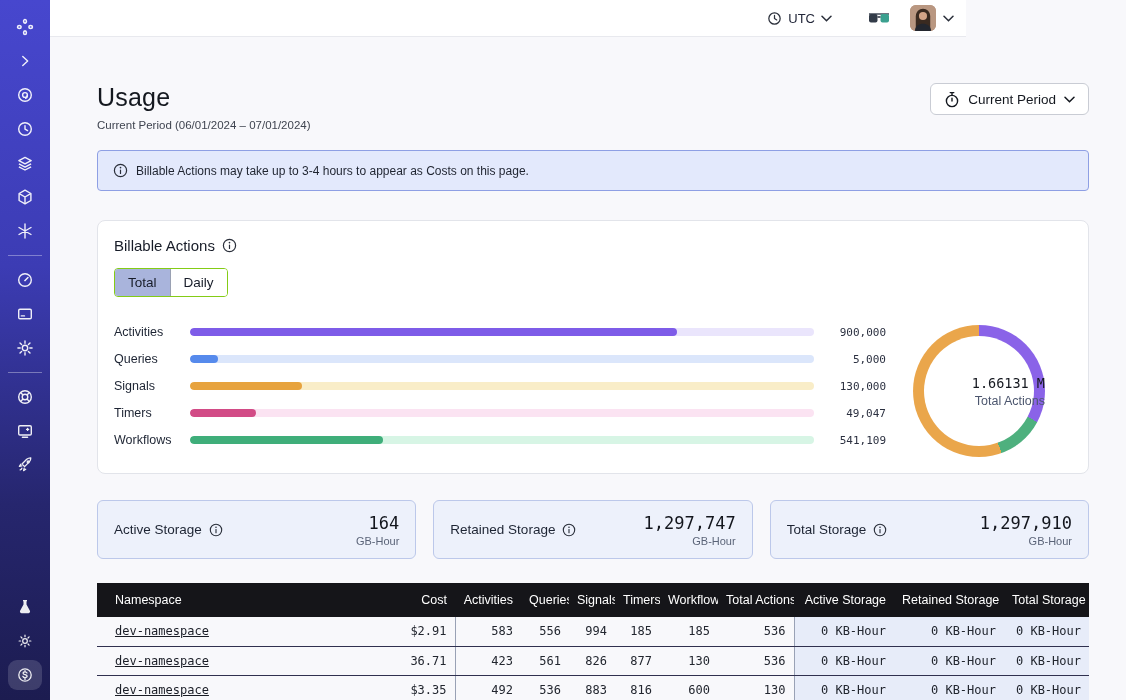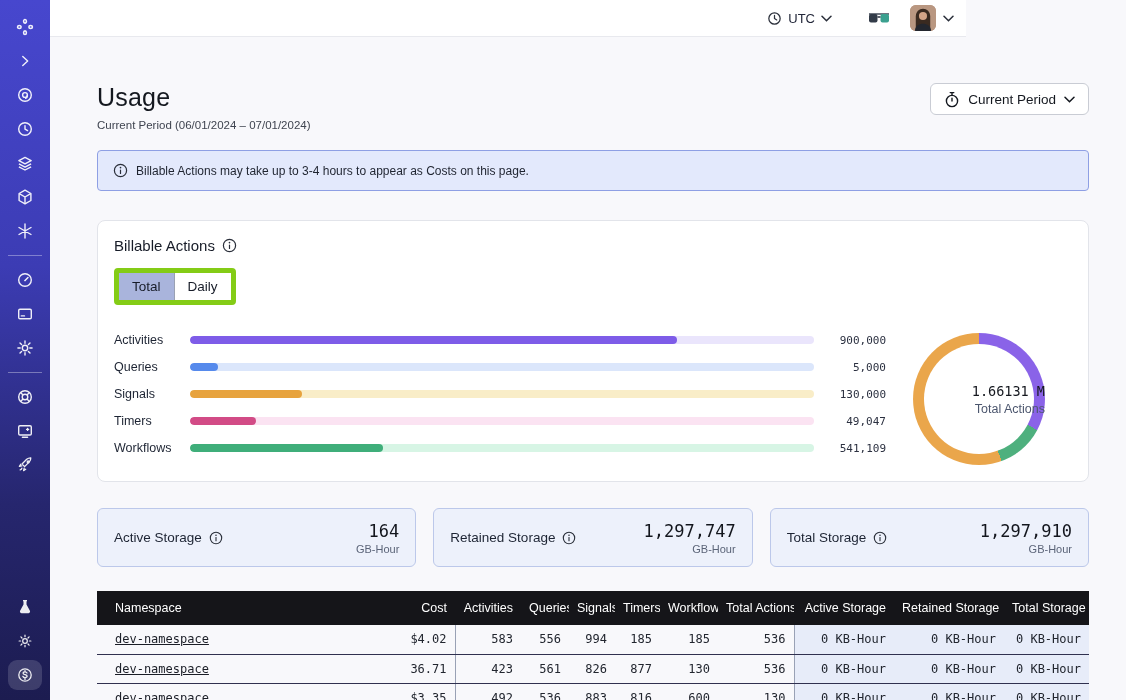--- a/index.html
+++ b/index.html
@@ -32,21 +32,21 @@
   .subtitle { font-size:11.5px; color:#3f4450; margin-top:7px; }
   .period-btn { display:flex; align-items:center; gap:8px; background:#fff; border:1px solid #c9ccd4;
     border-radius:6px; height:32px; padding:0 13px; font-size:13.5px; color:#14181f; cursor:pointer; }
 
   .banner { margin-top:19px; background:#e3e9fc; border:1px solid #8e9fe4; border-radius:4px;
     padding:12px 15px; display:flex; align-items:center; gap:8px; font-size:12px; color:#1f2430; }
 
   
   .card { margin-top:29px; background:#fff; border:1px solid #e2e4ea; border-radius:8px; padding:16px; }
   .card-title { display:flex; align-items:center; gap:7px; font-size:15px; color:#171c28; }
-  .tabs { display:inline-flex; margin-top:14px; border:5px solid #84cc16; border-radius:4px; overflow:hidden; }
+  .tabs { display:inline-flex; margin-top:14px; border:1px solid #84cc16; border-radius:4px; overflow:hidden; }
   .tab { font-size:13.5px; padding:6px 13px; background:#fff; color:#171c28; cursor:pointer; border:none; font-family:inherit; }
   .tab.selected { background:#a9b4dc; }
   .tab + .tab { border-left:1px solid #9aa1b3; }
 
   .card-body { display:flex; align-items:center; }
   .chart { flex:1; margin-top:18px; }
   .chart-row { display:flex; align-items:center; height:27px; }
   .chart-label { width:76px; font-size:12.5px; color:#1d2433; }
   .chart-track { flex:1; height:8px; border-radius:4px; position:relative; overflow:hidden; }
   .chart-fill { position:absolute; left:0; top:0; bottom:0; border-radius:4px; }
@@ -382,21 +382,21 @@
           <th>Workflows</th>
           <th>Total Actions</th>
           <th>Active Storage</th>
           <th>Retained Storage</th>
           <th>Total Storage</th>
         </tr>
       </thead>
     <tbody id="table-body">
         <tr>
           <td class="c-ns"><span class="ns-link">dev-namespace</span></td>
-          <td>$4.02</td>
+          <td>$2.91</td>
           <td class="div-l">583</td>
           <td>556</td>
           <td>994</td>
           <td>185</td>
           <td>185</td>
           <td>536</td>
           <td class="storage div-l">0 KB-Hour</td>
           <td class="storage">0 KB-Hour</td>
           <td class="storage">0 KB-Hour</td>
         </tr>

